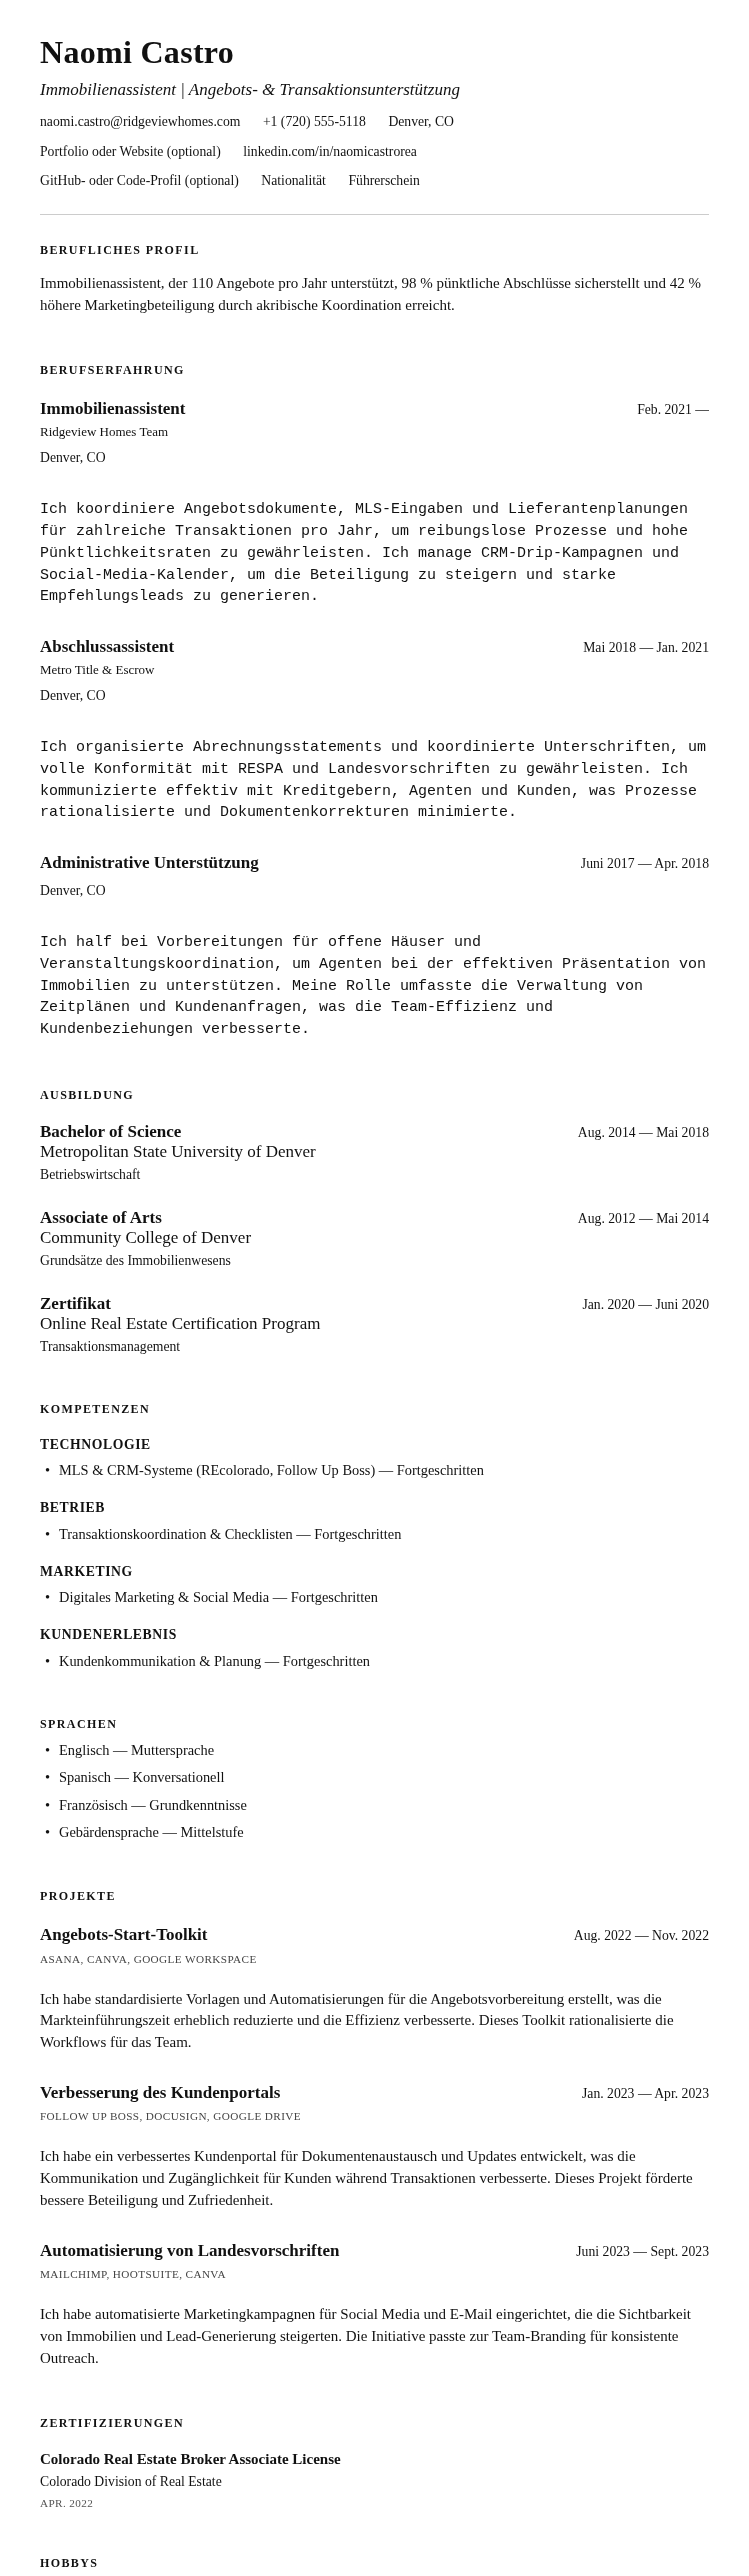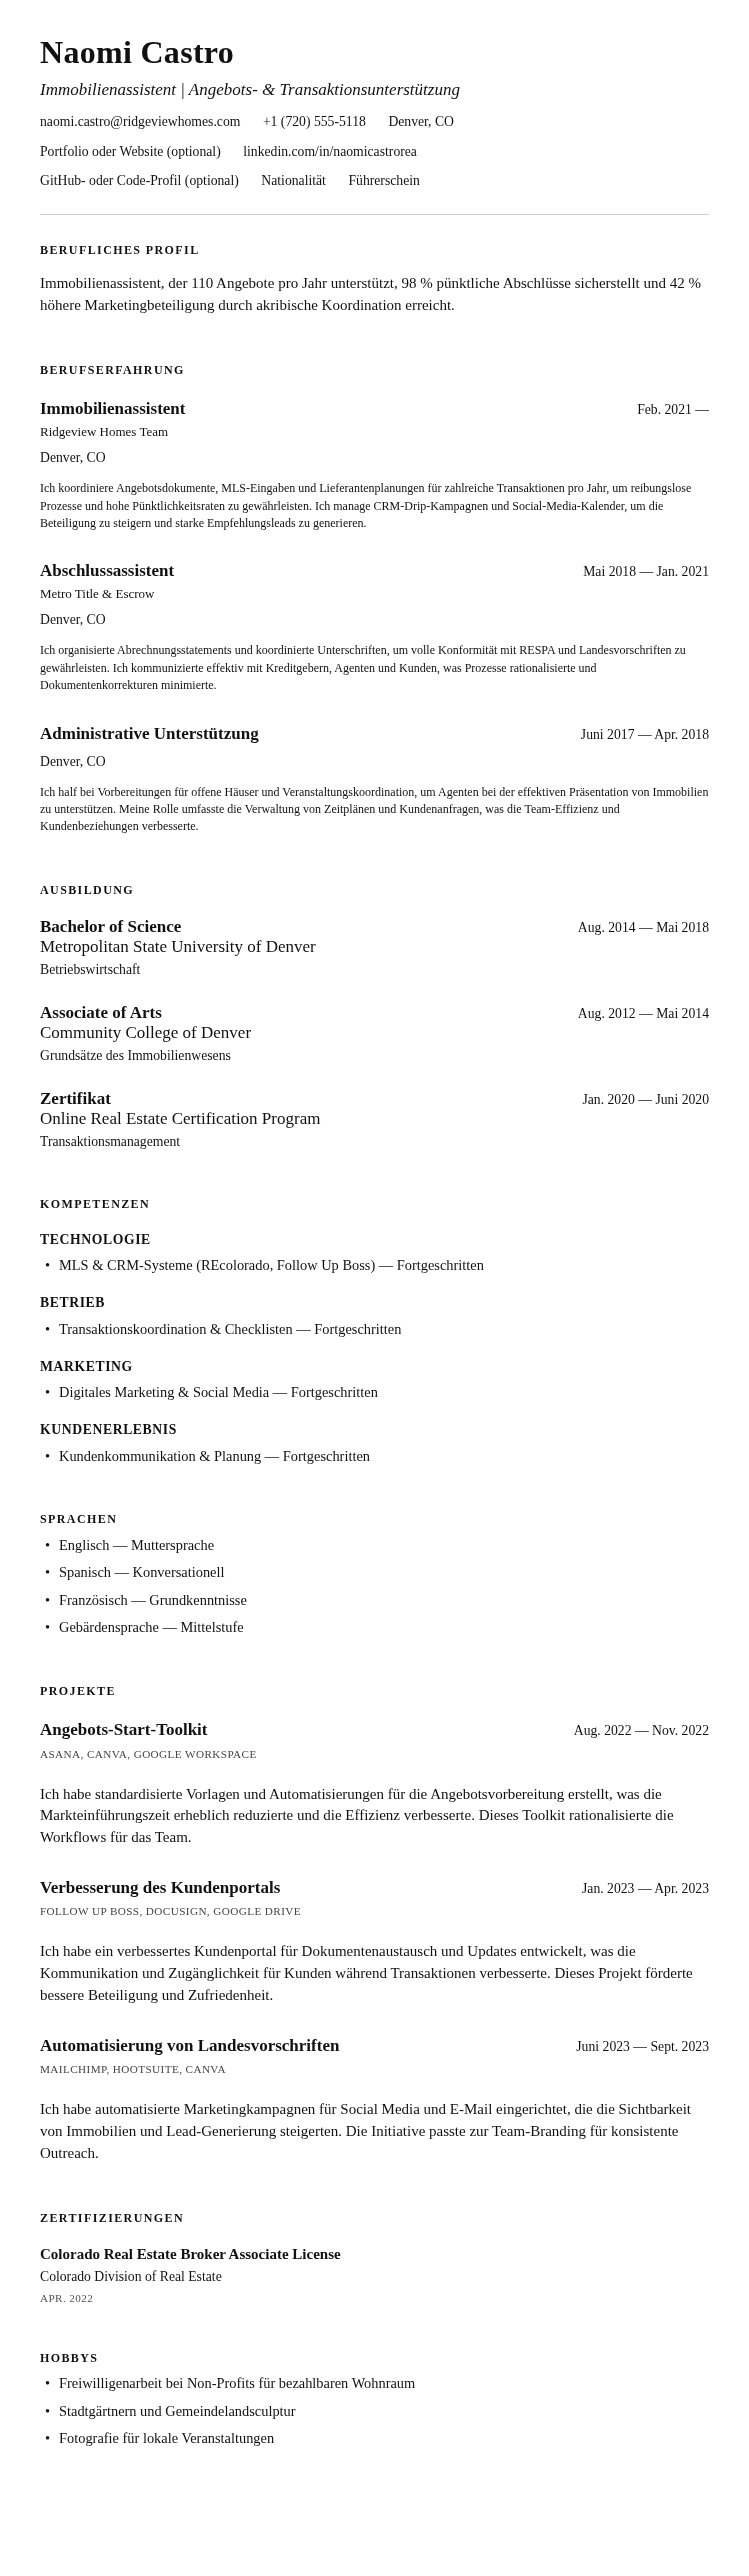--- a/index.html
+++ b/index.html
@@ -29,21 +29,21 @@
   .body-text { font-size: 15px; line-height: 1.45; margin-top: 15px; }
 
   
   .entry { margin-top: 21px; }
   .entry + .entry { margin-top: 29px; }
   .entry-head { display: flex; justify-content: space-between; align-items: baseline; gap: 15px; }
   .entry-title { font-size: 17px; font-weight: 700; }
   .entry-date { font-size: 13.7px; white-space: nowrap; }
   .entry-sub { font-size: 13px; margin-top: 5px; }
   .entry-loc { font-size: 13.7px; margin-top: 10px; }
-  .entry-desc { font-size: 12px; line-height: 1.45; margin-top: 14px; }
+  .entry-desc { font-size: 15px; line-height: 1.45; margin-top: 33px; font-family: Liberation Mono, monospace; }
 
   
   .edu-entry { margin-top: 19px; }
   .edu-entry + .edu-entry { margin-top: 25px; }
   .edu-school { font-size: 17px; }
   .edu-field { font-size: 13.7px; margin-top: 5px; }
 
   
   .skill-cat { margin-top: 20px; }
   .skill-cat-title { font-size: 13.7px; font-weight: 700; letter-spacing: 0.6px; }

